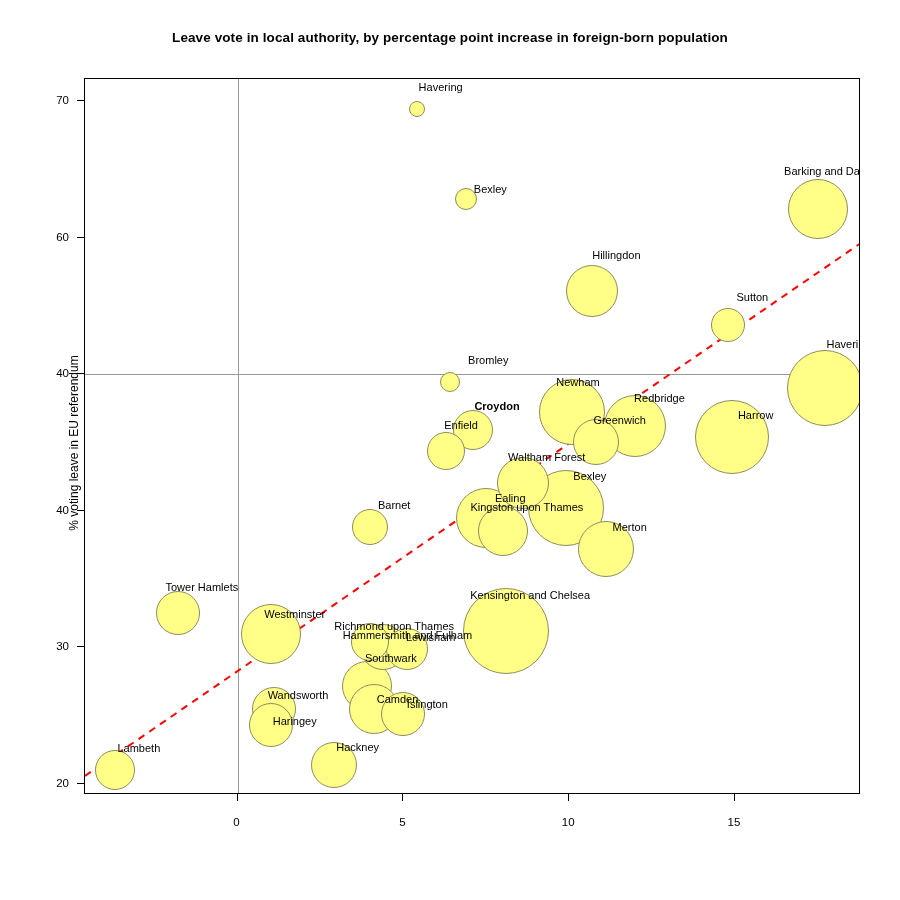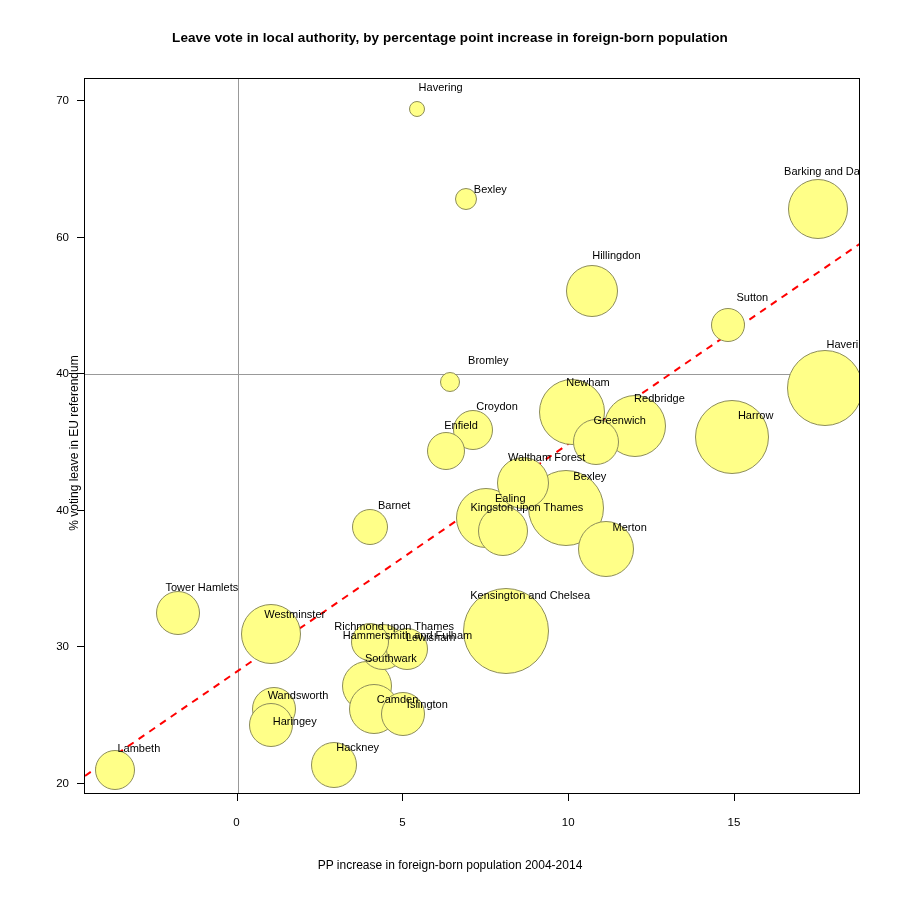--- a/index.html
+++ b/index.html
@@ -178,23 +178,23 @@
         <div class="bubble" style="left: 323.624px; top: 22.0611px; width: 16px; height: 16px; background: rgb(255, 255, 136); border-color: rgb(141, 141, 90);"></div>
       </div>
     <div id="labels-layer">
         <div class="point-label" style="left: 331.624px; top: 8.06107px;">Havering</div>
         <div class="point-label" style="left: 381.368px; top: 110px;">Bexley</div>
         <div class="point-label" style="left: 732.889px; top: 91.8092px;">Barking and Dagenham</div>
         <div class="point-label" style="left: 507.385px; top: 175.794px;">Hillingdon</div>
         <div class="point-label" style="left: 643.35px; top: 217.954px;">Sutton</div>
         <div class="point-label" style="left: 364.786px; top: 281.344px; padding-left: 29px;">Bromley</div>
         <div class="point-label" style="left: 739.521px; top: 264.809px;">Havering</div>
-        <div class="point-label" style="left: 479px; top: 303.405px;">Newham</div>
+        <div class="point-label" style="left: 469px; top: 303.405px;">Newham</div>
         <div class="point-label" style="left: 550.496px; top: 319.069px;">Redbridge</div>
-        <div class="point-label" style="left: 388px; top: 327.168px;">Croydon</div>
+        <div class="point-label" style="left: 388px; top: 327.168px; font-weight: bold;">Croydon</div>
         <div class="point-label" style="left: 510.701px; top: 341.466px;">Greenwich</div>
         <div class="point-label" style="left: 646.667px; top: 336px;">Harrow</div>
         <div class="point-label" style="left: 352px; top: 345.664px;">Enfield</div>
         <div class="point-label" style="left: 437.744px; top: 378.458px;">Waltham Forest</div>
         <div class="point-label" style="left: 480.855px; top: 397.053px;">Bexley</div>
         <div class="point-label" style="left: 401.265px; top: 418.618px;">Ealing</div>
         <div class="point-label" style="left: 417.846px; top: 428.282px;">Kingston upon Thames</div>
         <div class="point-label" style="left: 285.197px; top: 426.183px;">Barnet</div>
         <div class="point-label" style="left: 520.65px; top: 448.046px;">Merton</div>
         <div class="point-label" style="left: 92.8547px; top: 508.267px;">Tower Hamlets</div>
@@ -232,15 +232,14 @@
       <div class="tick-label-x" style="left: 236.547px; top: 816px;">0</div>
       <div class="tick-mark-x" style="left: 402.359px; top: 794px;"></div>
       <div class="tick-label-x" style="left: 402.359px; top: 816px;">5</div>
       <div class="tick-mark-x" style="left: 568.171px; top: 794px;"></div>
       <div class="tick-label-x" style="left: 568.171px; top: 816px;">10</div>
       <div class="tick-mark-x" style="left: 733.983px; top: 794px;"></div>
       <div class="tick-label-x" style="left: 733.983px; top: 816px;">15</div>
     </div>
 
   <div id="ylabel">% voting leave in EU referendum</div>
-  <div id="xlabel">PP increase in foreign-born population 2004-2014</div>
 
 </div>
 
 </body></html>

